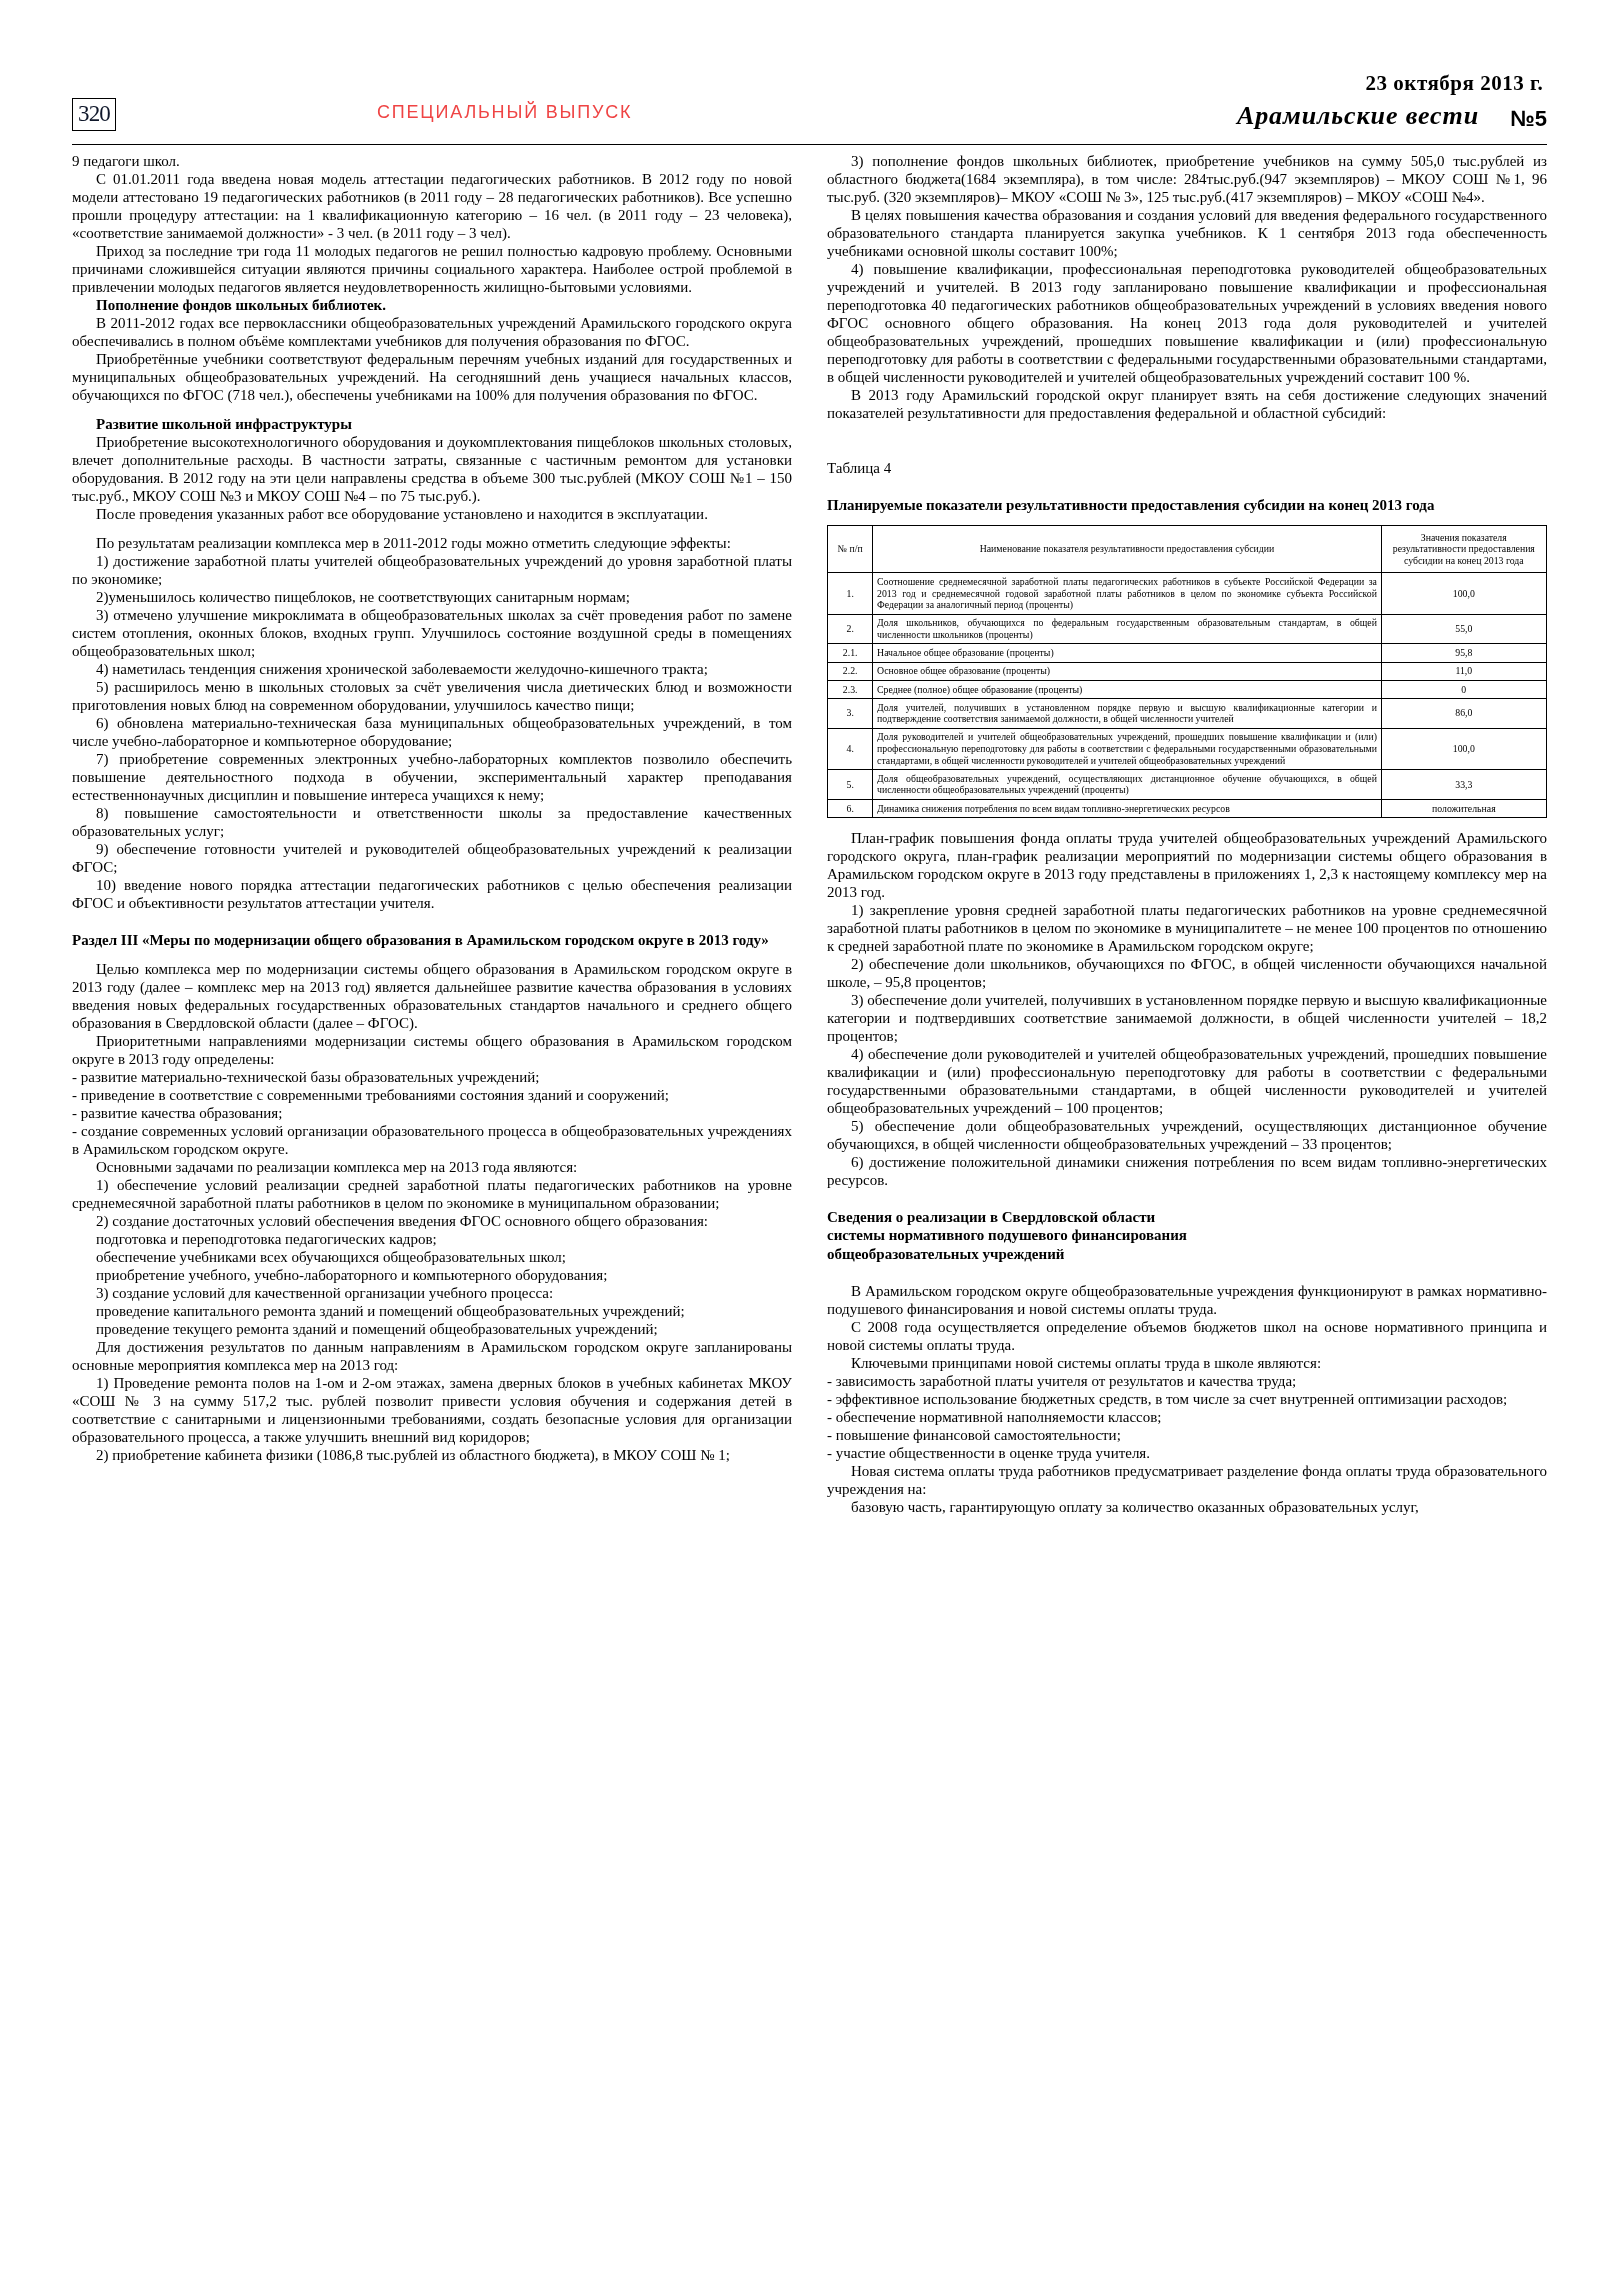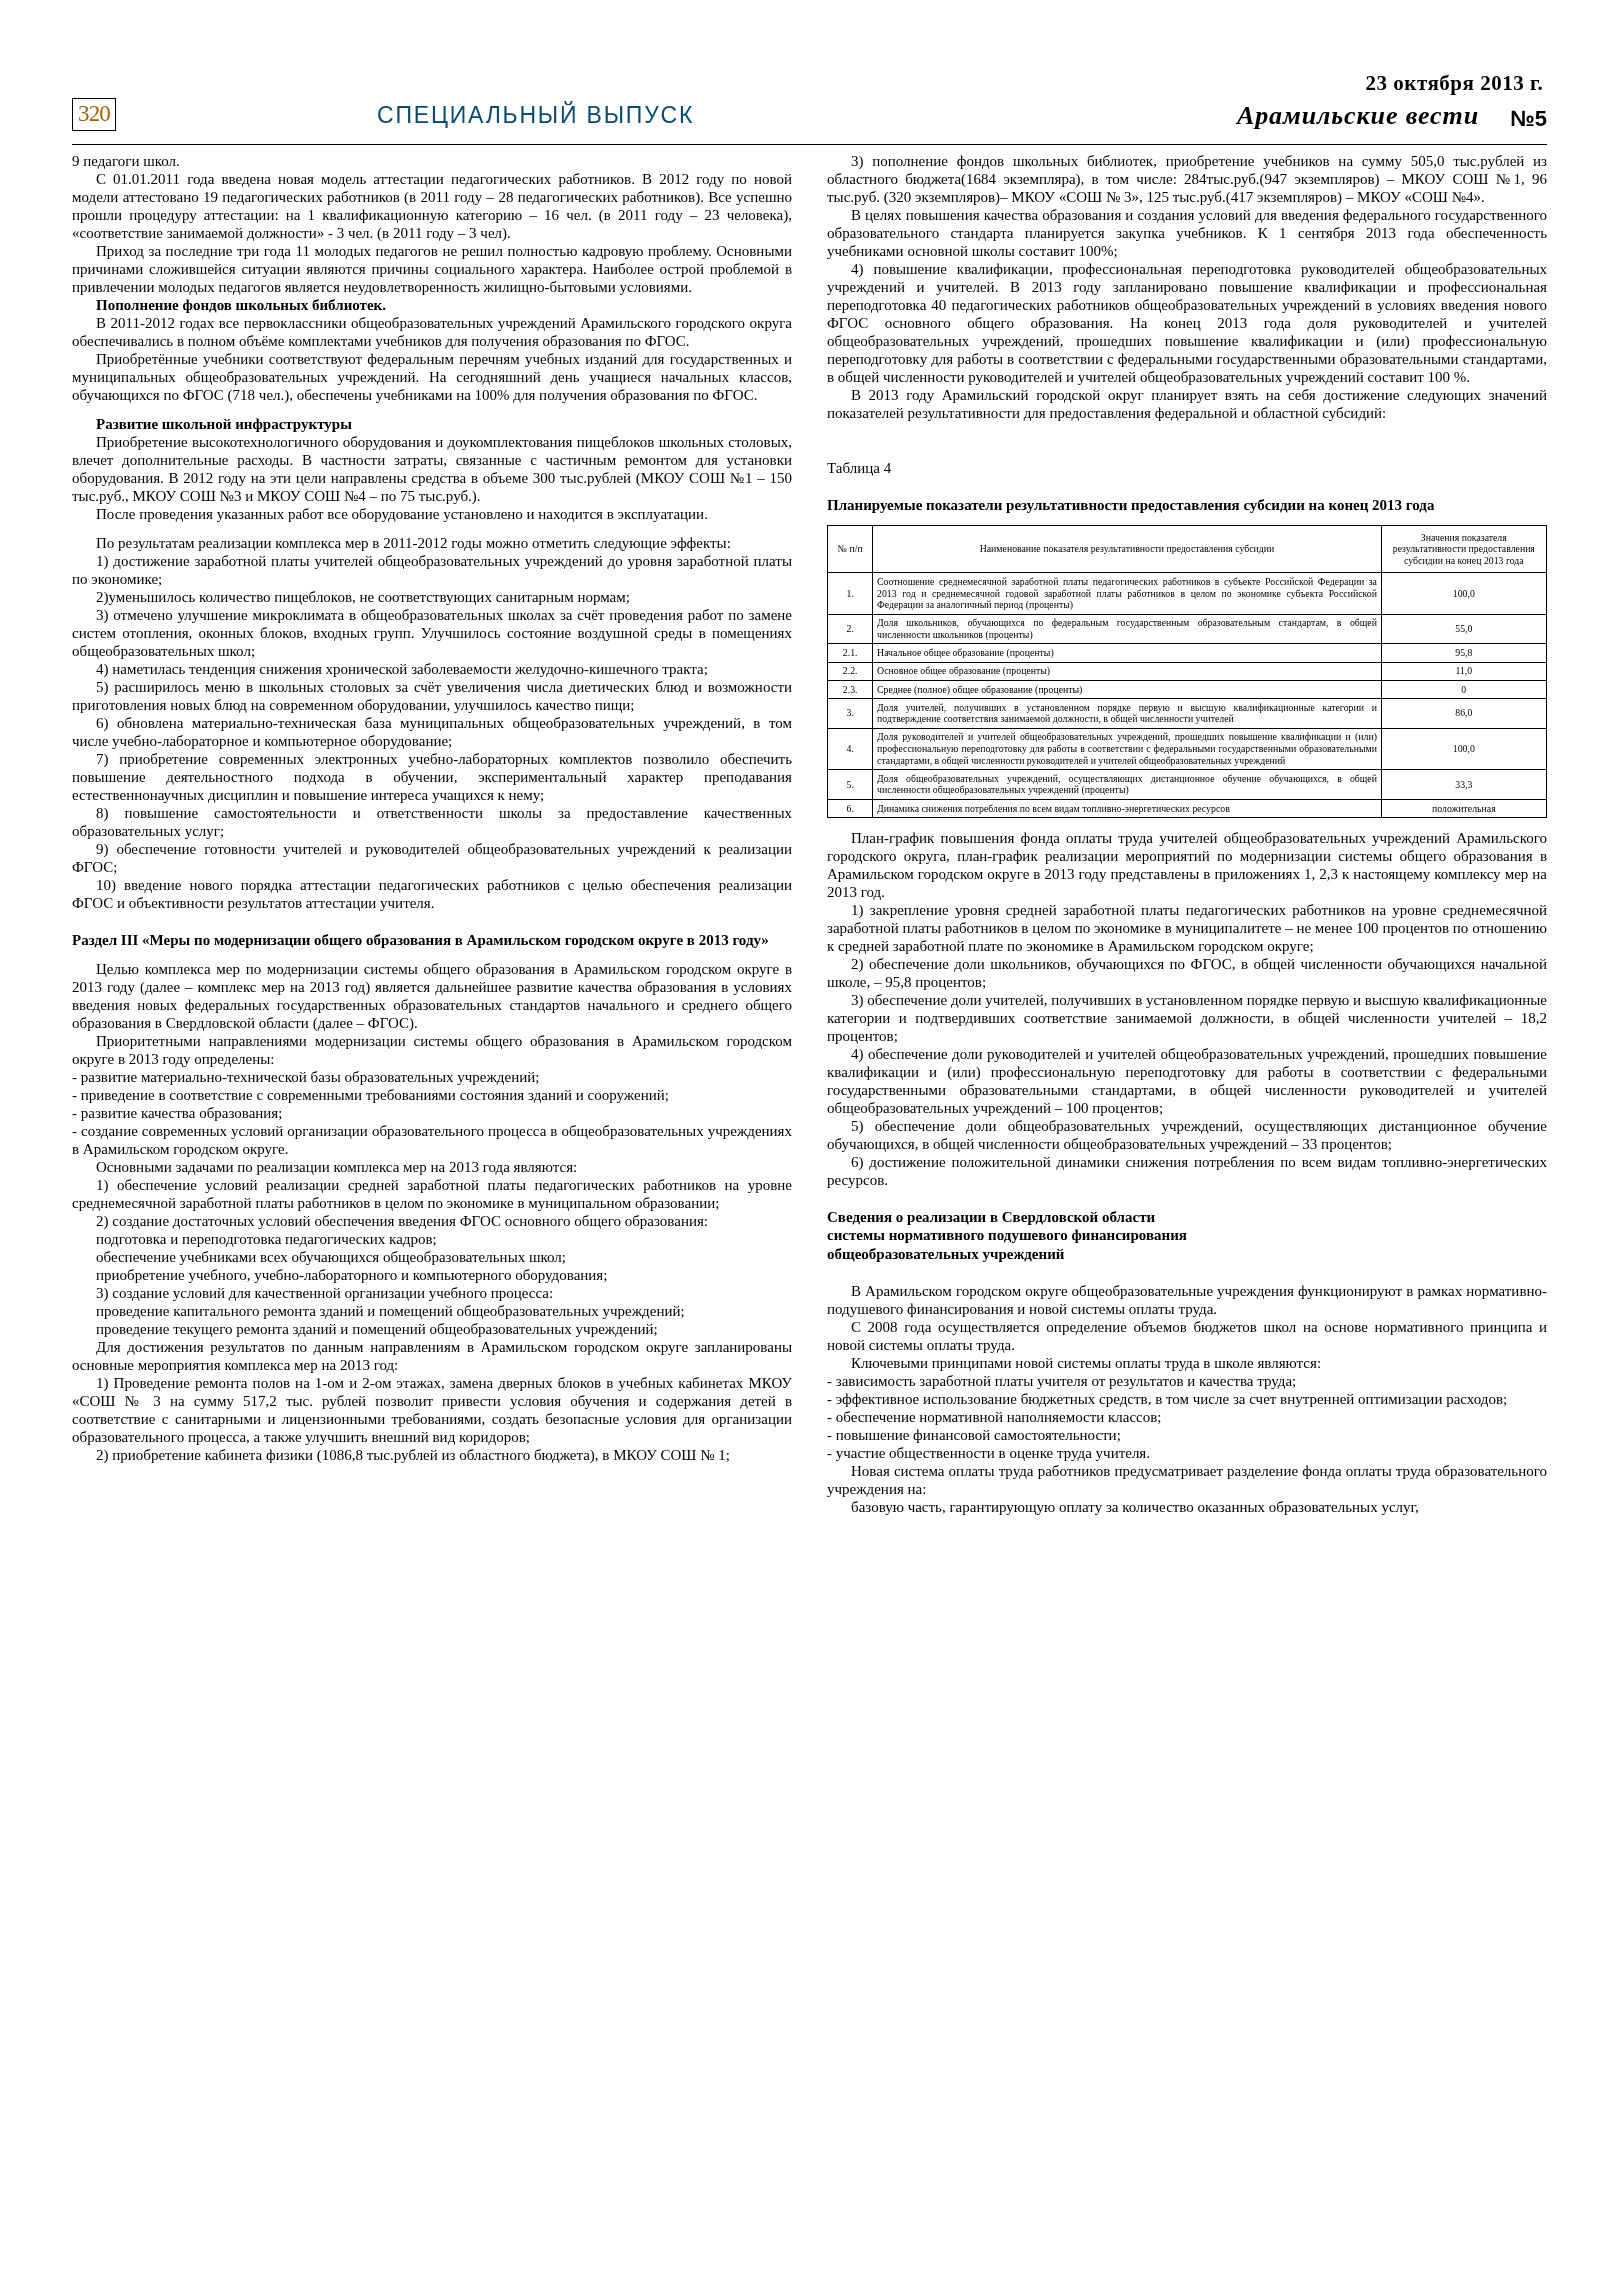--- a/index.html
+++ b/index.html
@@ -33,31 +33,31 @@
     left: 0;
     top: 33px;
     width: 42px;
     height: 31px;
     border: 1.8px solid #000;
     font-family: "Liberation Serif", serif;
     font-size: 23px;
     line-height: 29.5px;
     text-align: center;
     letter-spacing: -0.9px;
-    color: #a16207;
+    color: #0f172a;
     overflow: hidden;
   }
   .special-issue {
     position: absolute;
     left: 305px;
     top: 37px;
     font-family: "Liberation Sans", sans-serif;
-    font-size: 23px;
+    font-size: 18px;
     letter-spacing: 1.8px;
-    color: #0c4a6e;
+    color: #ef4444;
   }
   .issue-date {
     position: absolute;
     right: 3.7px;
     top: 5.5px;
     font-size: 21px;
     font-weight: bold;
     letter-spacing: 0.5px;
   }
   .paper-title {

